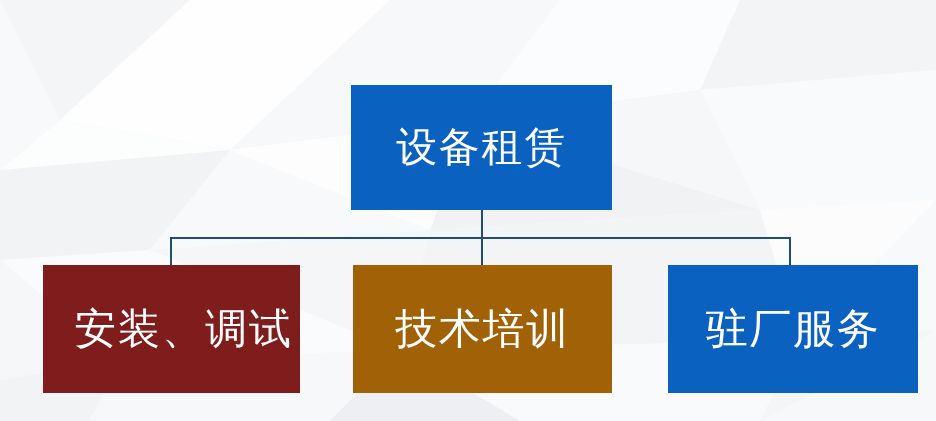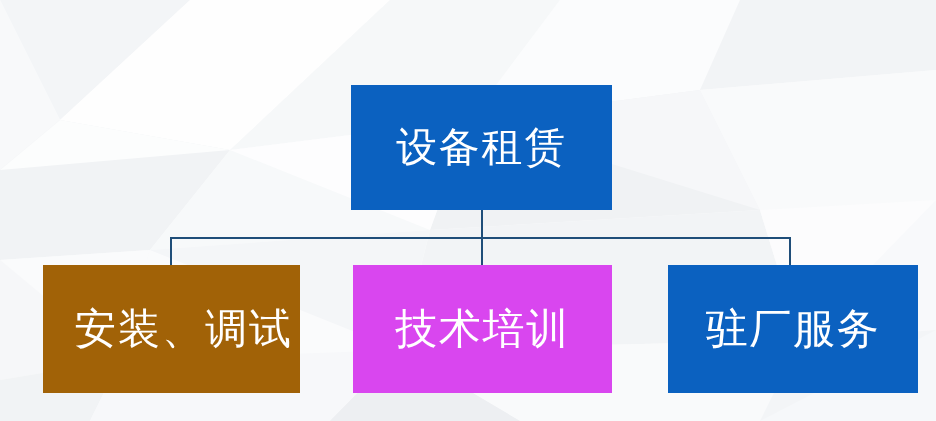--- a/index.html
+++ b/index.html
@@ -123,25 +123,25 @@
     <line x1="482" y1="210" x2="482" y2="265" stroke="#1F4E79" stroke-width="2"></line>
     <line x1="170" y1="238" x2="791" y2="238" stroke="#1F4E79" stroke-width="2"></line>
     <line x1="171" y1="238" x2="171" y2="265" stroke="#1F4E79" stroke-width="2"></line>
     <line x1="790" y1="238" x2="790" y2="265" stroke="#1F4E79" stroke-width="2"></line>
   </svg>
 
   <div class="node" id="node-root" style="background:#0B61C0;">
     <span class="node-label">设备租赁</span>
   </div>
 
-  <div class="node" id="node-child-0" style="background:#a16207;padding-left:24px;">
+  <div class="node" id="node-child-0" style="background:#7f1d1d;padding-left:24px;">
     <span class="node-label">安装、调试</span>
   </div>
 
-  <div class="node" id="node-child-1" style="background:#d946ef;">
+  <div class="node" id="node-child-1" style="background:#a16207;">
     <span class="node-label">技术培训</span>
   </div>
 
   <div class="node" id="node-child-2" style="background:#0B61C0;">
     <span class="node-label">驻厂服务</span>
   </div>
 
 </div>
 
 </body></html>

